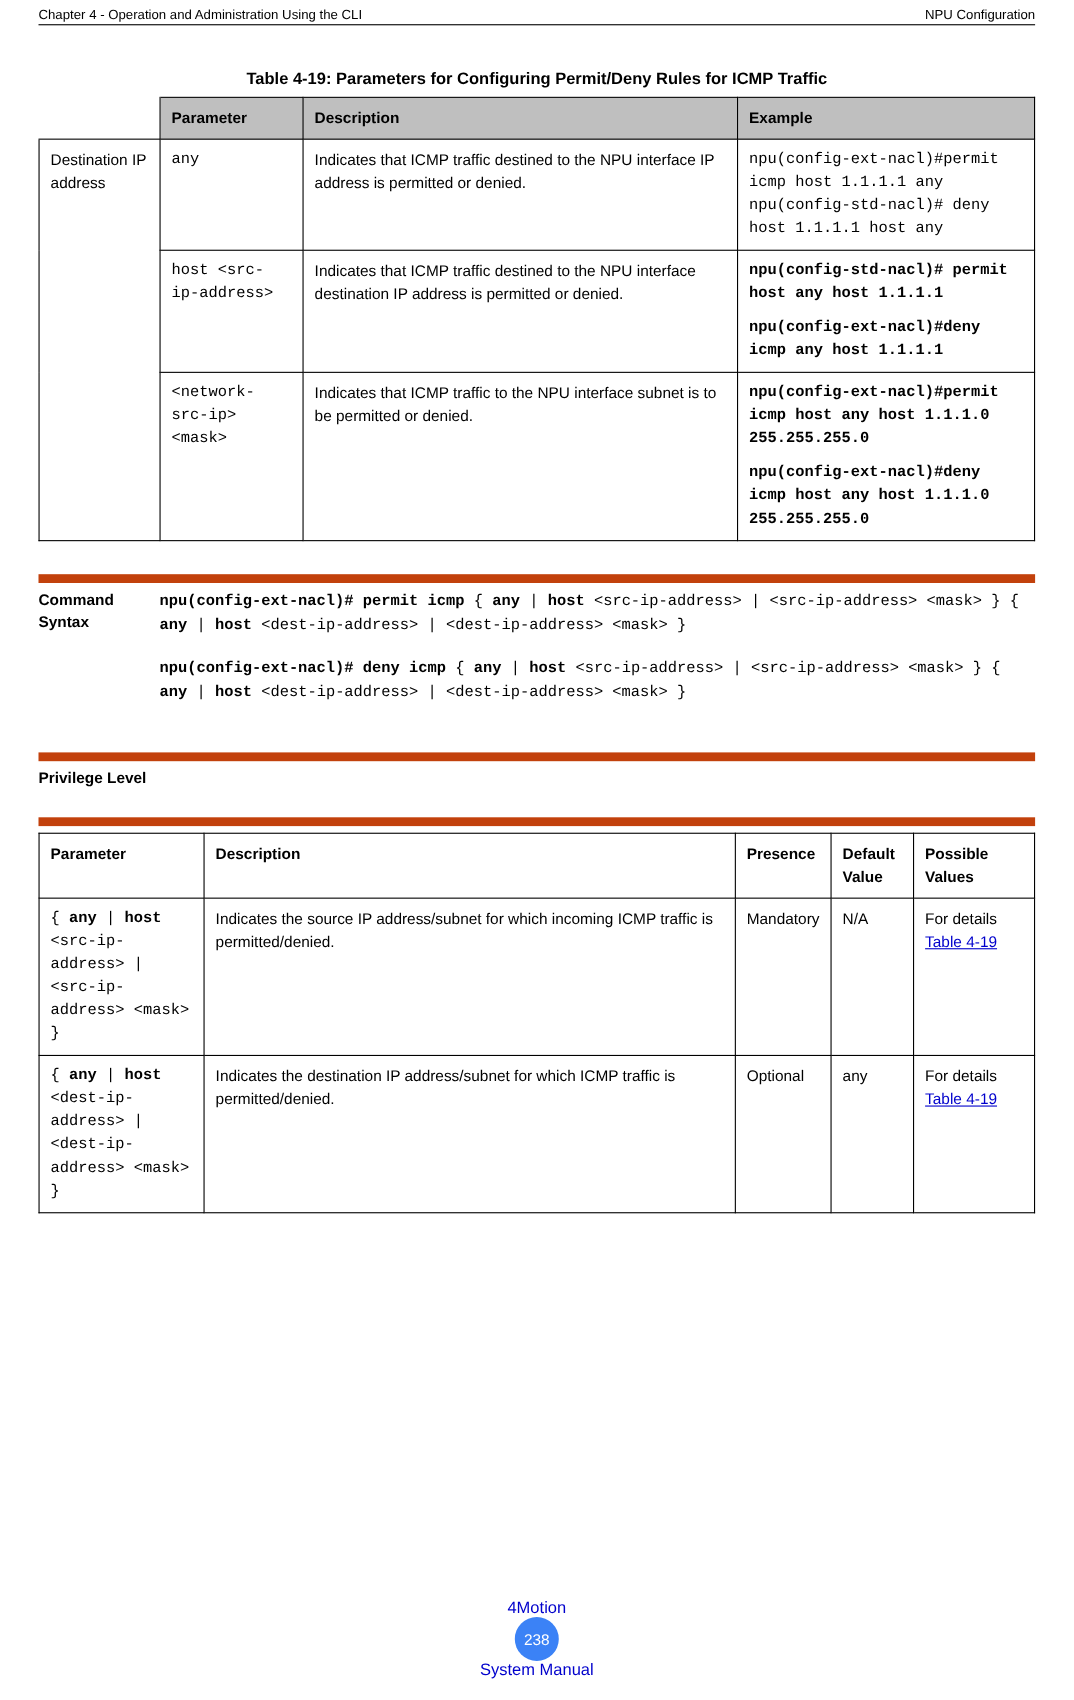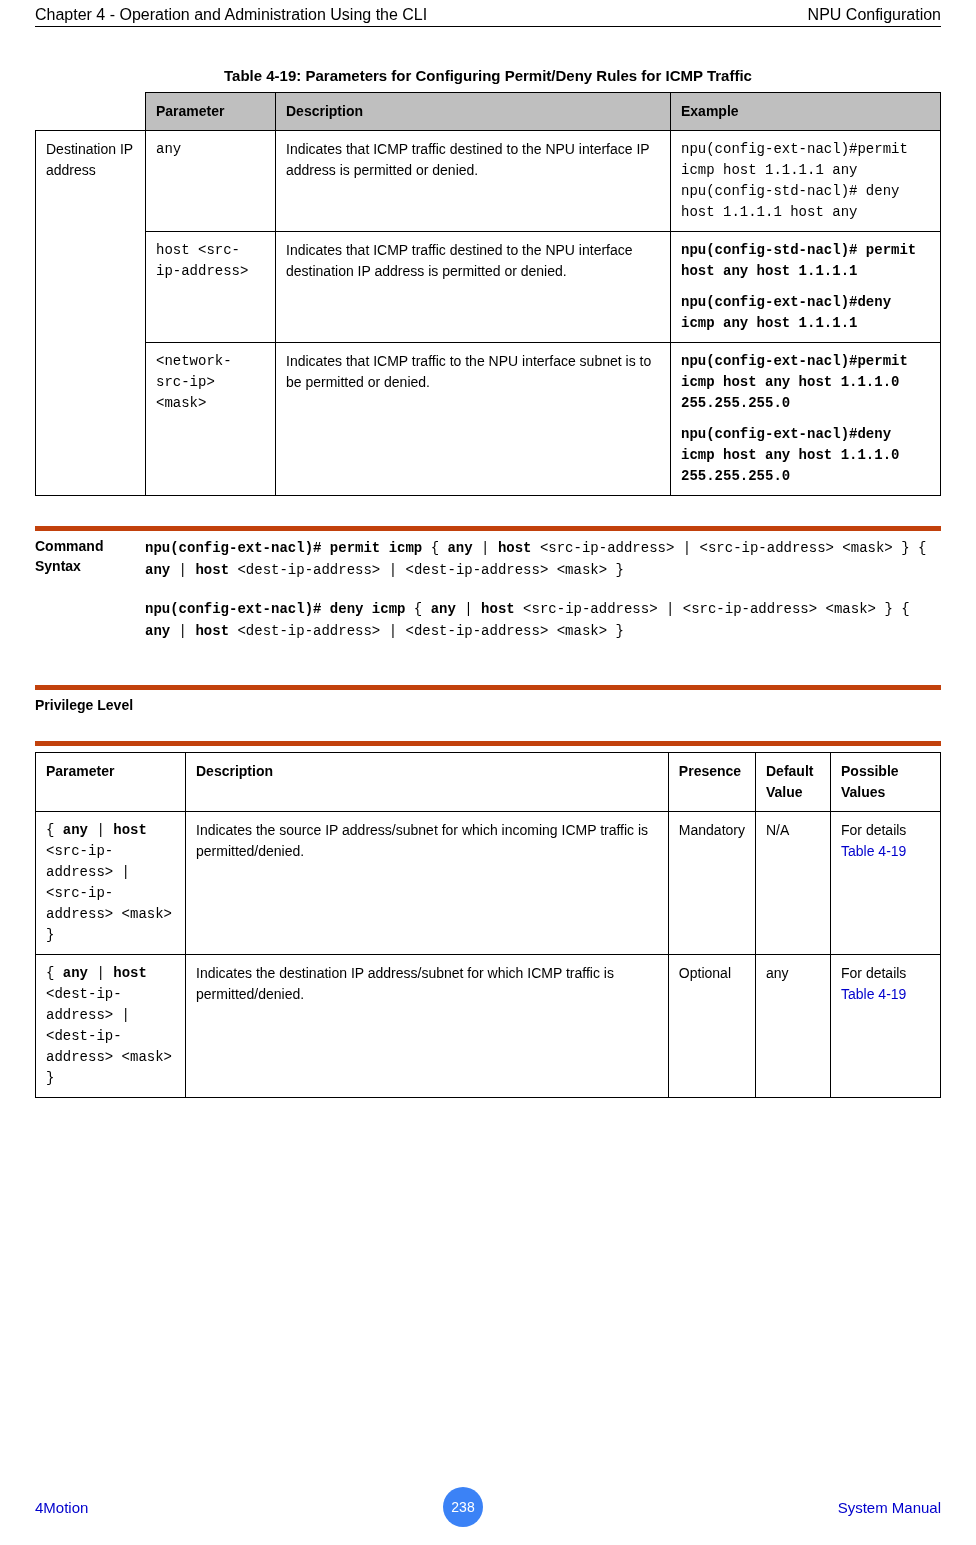--- a/index.html
+++ b/index.html
@@ -10,21 +10,21 @@
     background: #fff;
     width: 976px;
     height: 1545px;
     position: relative;
     padding: 0 35px;
   }
   .topbar {
     display: flex;
     justify-content: space-between;
     padding: 6px 0 2px 0;
-    font-size: 16px;
+    font-size: 12px;
   }
   .rule-top {
     border-bottom: 1px solid #000;
     margin-bottom: 40px;
   }
   .table-caption {
     text-align: center;
     font-weight: bold;
     font-size: 15px;
     margin-bottom: 8px;
@@ -43,21 +43,21 @@
     line-height: 1.5;
   }
   table.param-table th {
     background: #bfbfbf;
     font-weight: bold;
   }
   .mono { font-family: "Courier New", monospace; }
   .section {
     display: flex;
     margin-top: 26px;
-    border-top: 5px solid #c2410c;
+    border-top: 8px solid #c2410c;
     padding-top: 6px;
   }
   .section .label {
     font-weight: bold;
     width: 110px;
     flex-shrink: 0;
     font-size: 14px;
     line-height: 1.4;
   }
   .section .content {
@@ -82,34 +82,35 @@
   table.syntax-table th { font-weight: bold; }
   .footer {
     position: absolute;
     bottom: 18px;
     left: 35px;
     right: 35px;
     display: flex;
     justify-content: space-between;
     align-items: center;
     font-size: 15px;
+    flex-direction: column;
   }
   .footer .left, .footer .right { color: #0000cc; }
   .page-badge {
     background: #3b82f6;
     color: #fff;
     border-radius: 50%;
     width: 40px;
     height: 40px;
     display: flex;
     align-items: center;
     justify-content: center;
     font-size: 14px;
   }
-  .link { color: #0000cc; }
+  .link { color: #0000cc; text-decoration: underline; }
   .mt { margin-top:10px; }
 </style>
 </head>
 <body>
 
 <div class="topbar">
   <span>Chapter 4 - Operation and Administration Using the CLI</span>
   <span>NPU Configuration</span>
 </div>
 <div class="rule-top"></div>

